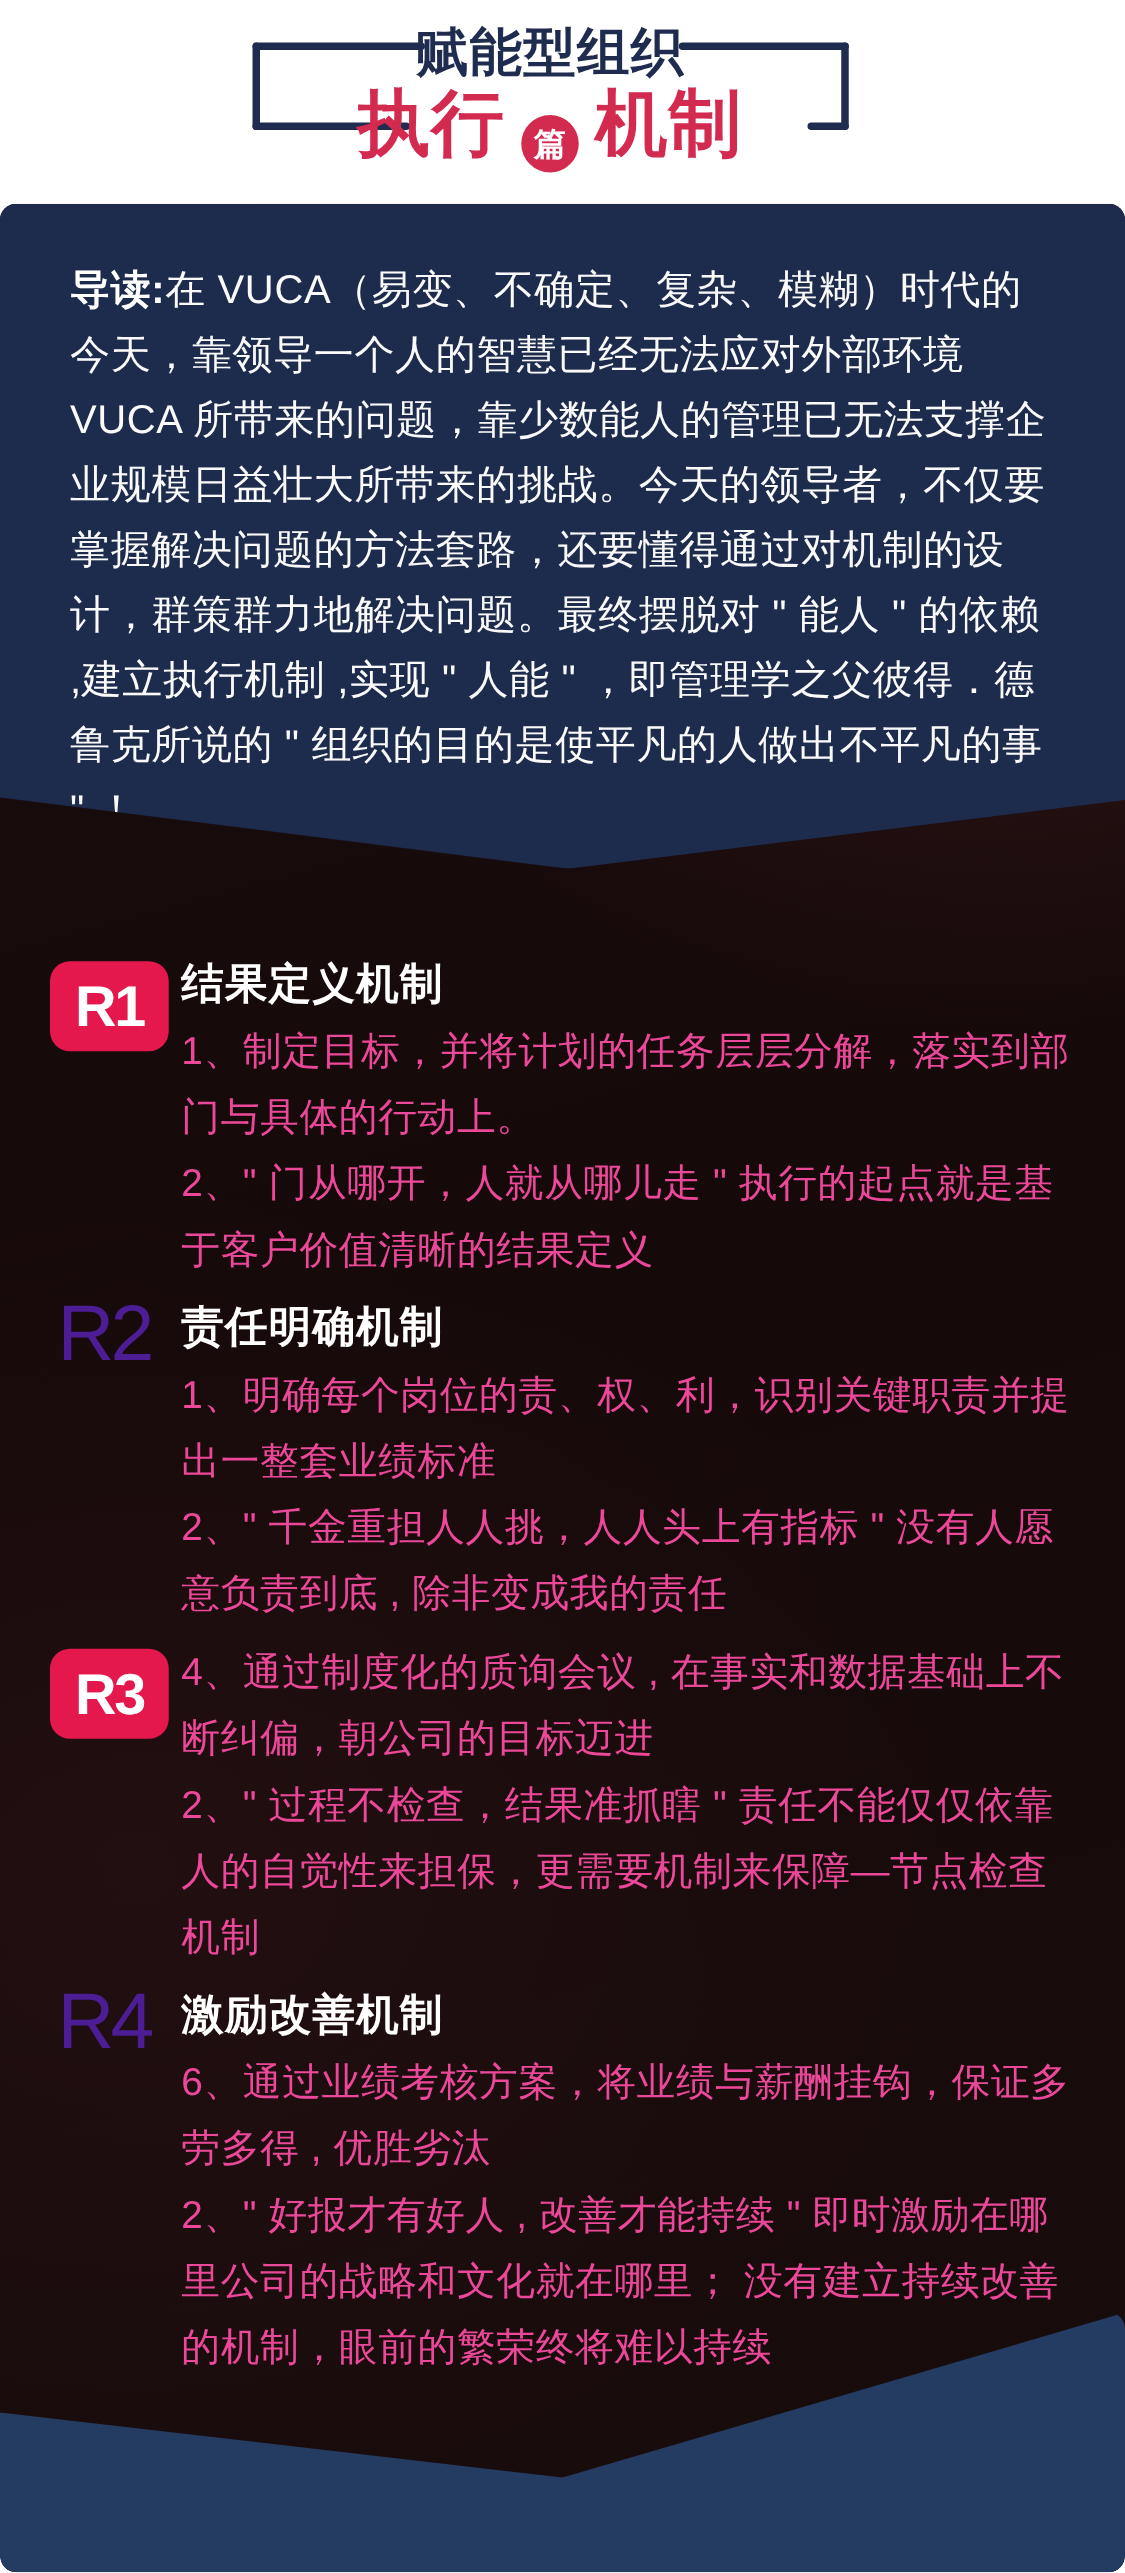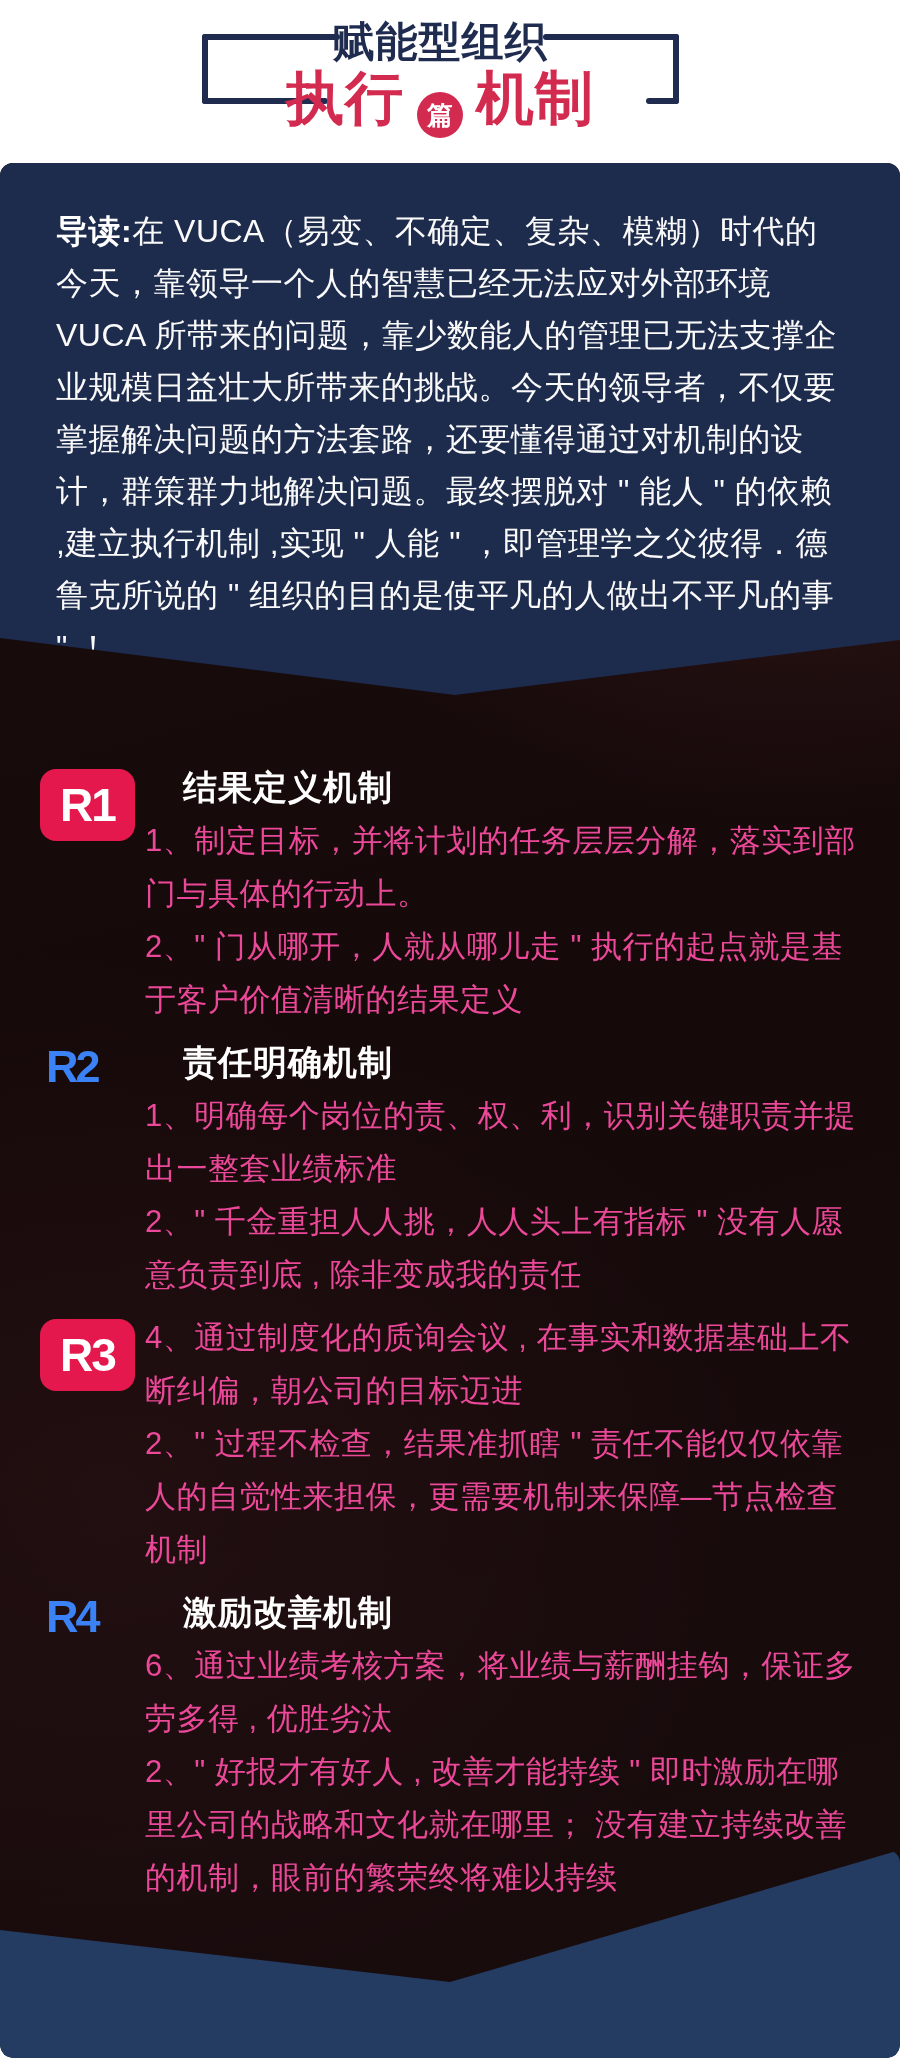--- a/index.html
+++ b/index.html
@@ -46,24 +46,24 @@
 
   
   .sections { position:absolute; left:40px; top:761px; width:825px; }
   .section { display:flex; margin-bottom:10px; }
   .marker-col { width:105px; flex:0 0 105px; }
   .badge {
     width:95px; height:72px; margin-top:8px; border-radius:16px; background:#e4184d;
     display:flex; align-items:center; justify-content:center;
     color:#ffffff; font-size:46px; font-weight:700; letter-spacing:-2px;
   }
-  .plain-marker { color:#3b82f6; font-size:45px; font-weight:700; letter-spacing:-3px;
+  .plain-marker { color:#4c1d95; font-size:63px; font-weight:400; letter-spacing:-3px;
                   line-height:62px; padding-left:6px; }
   .content { flex:1; max-width:725px; }
-  .sec-title { font-size:34px; line-height:53px; font-weight:700; color:#ffffff; letter-spacing:1px;margin-left:38px; }
+  .sec-title { font-size:34px; line-height:53px; font-weight:700; color:#ffffff; letter-spacing:1px; }
   .sec-point { font-size:31px; line-height:53px; color:#ec4899; letter-spacing:.5px; }
 
   
   .bottom-band {
     position:absolute; left:0; top:1850px; width:900px; height:208px;
     background:#243b62;
     clip-path:polygon(0 80px, 50% 132px, 100% 0, 100% 100%, 0 100%);
   }
 </style>
 </head>

